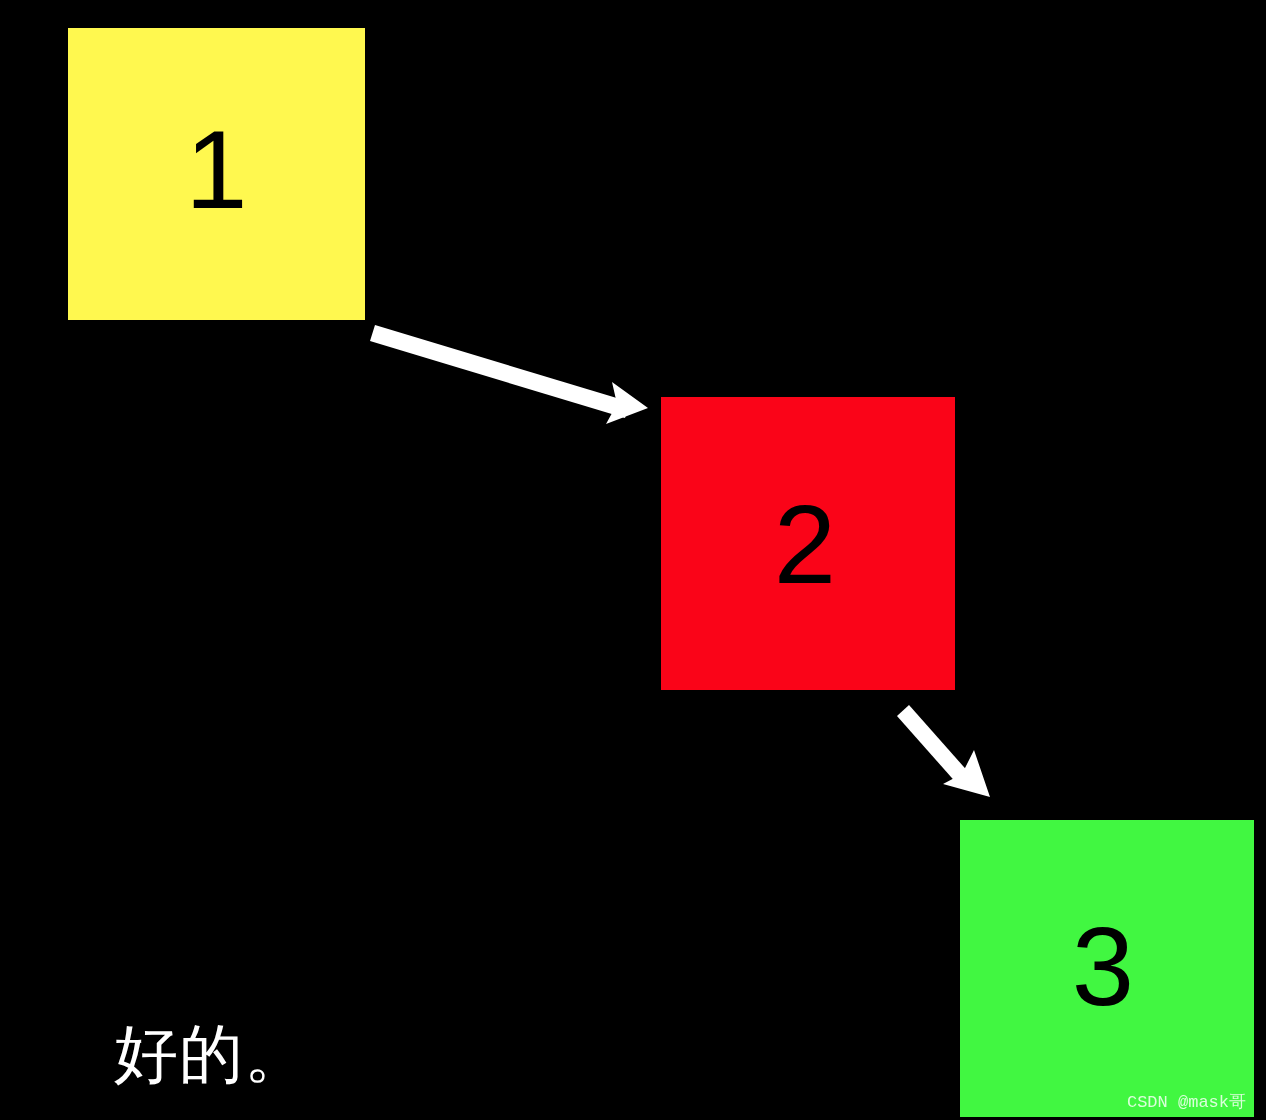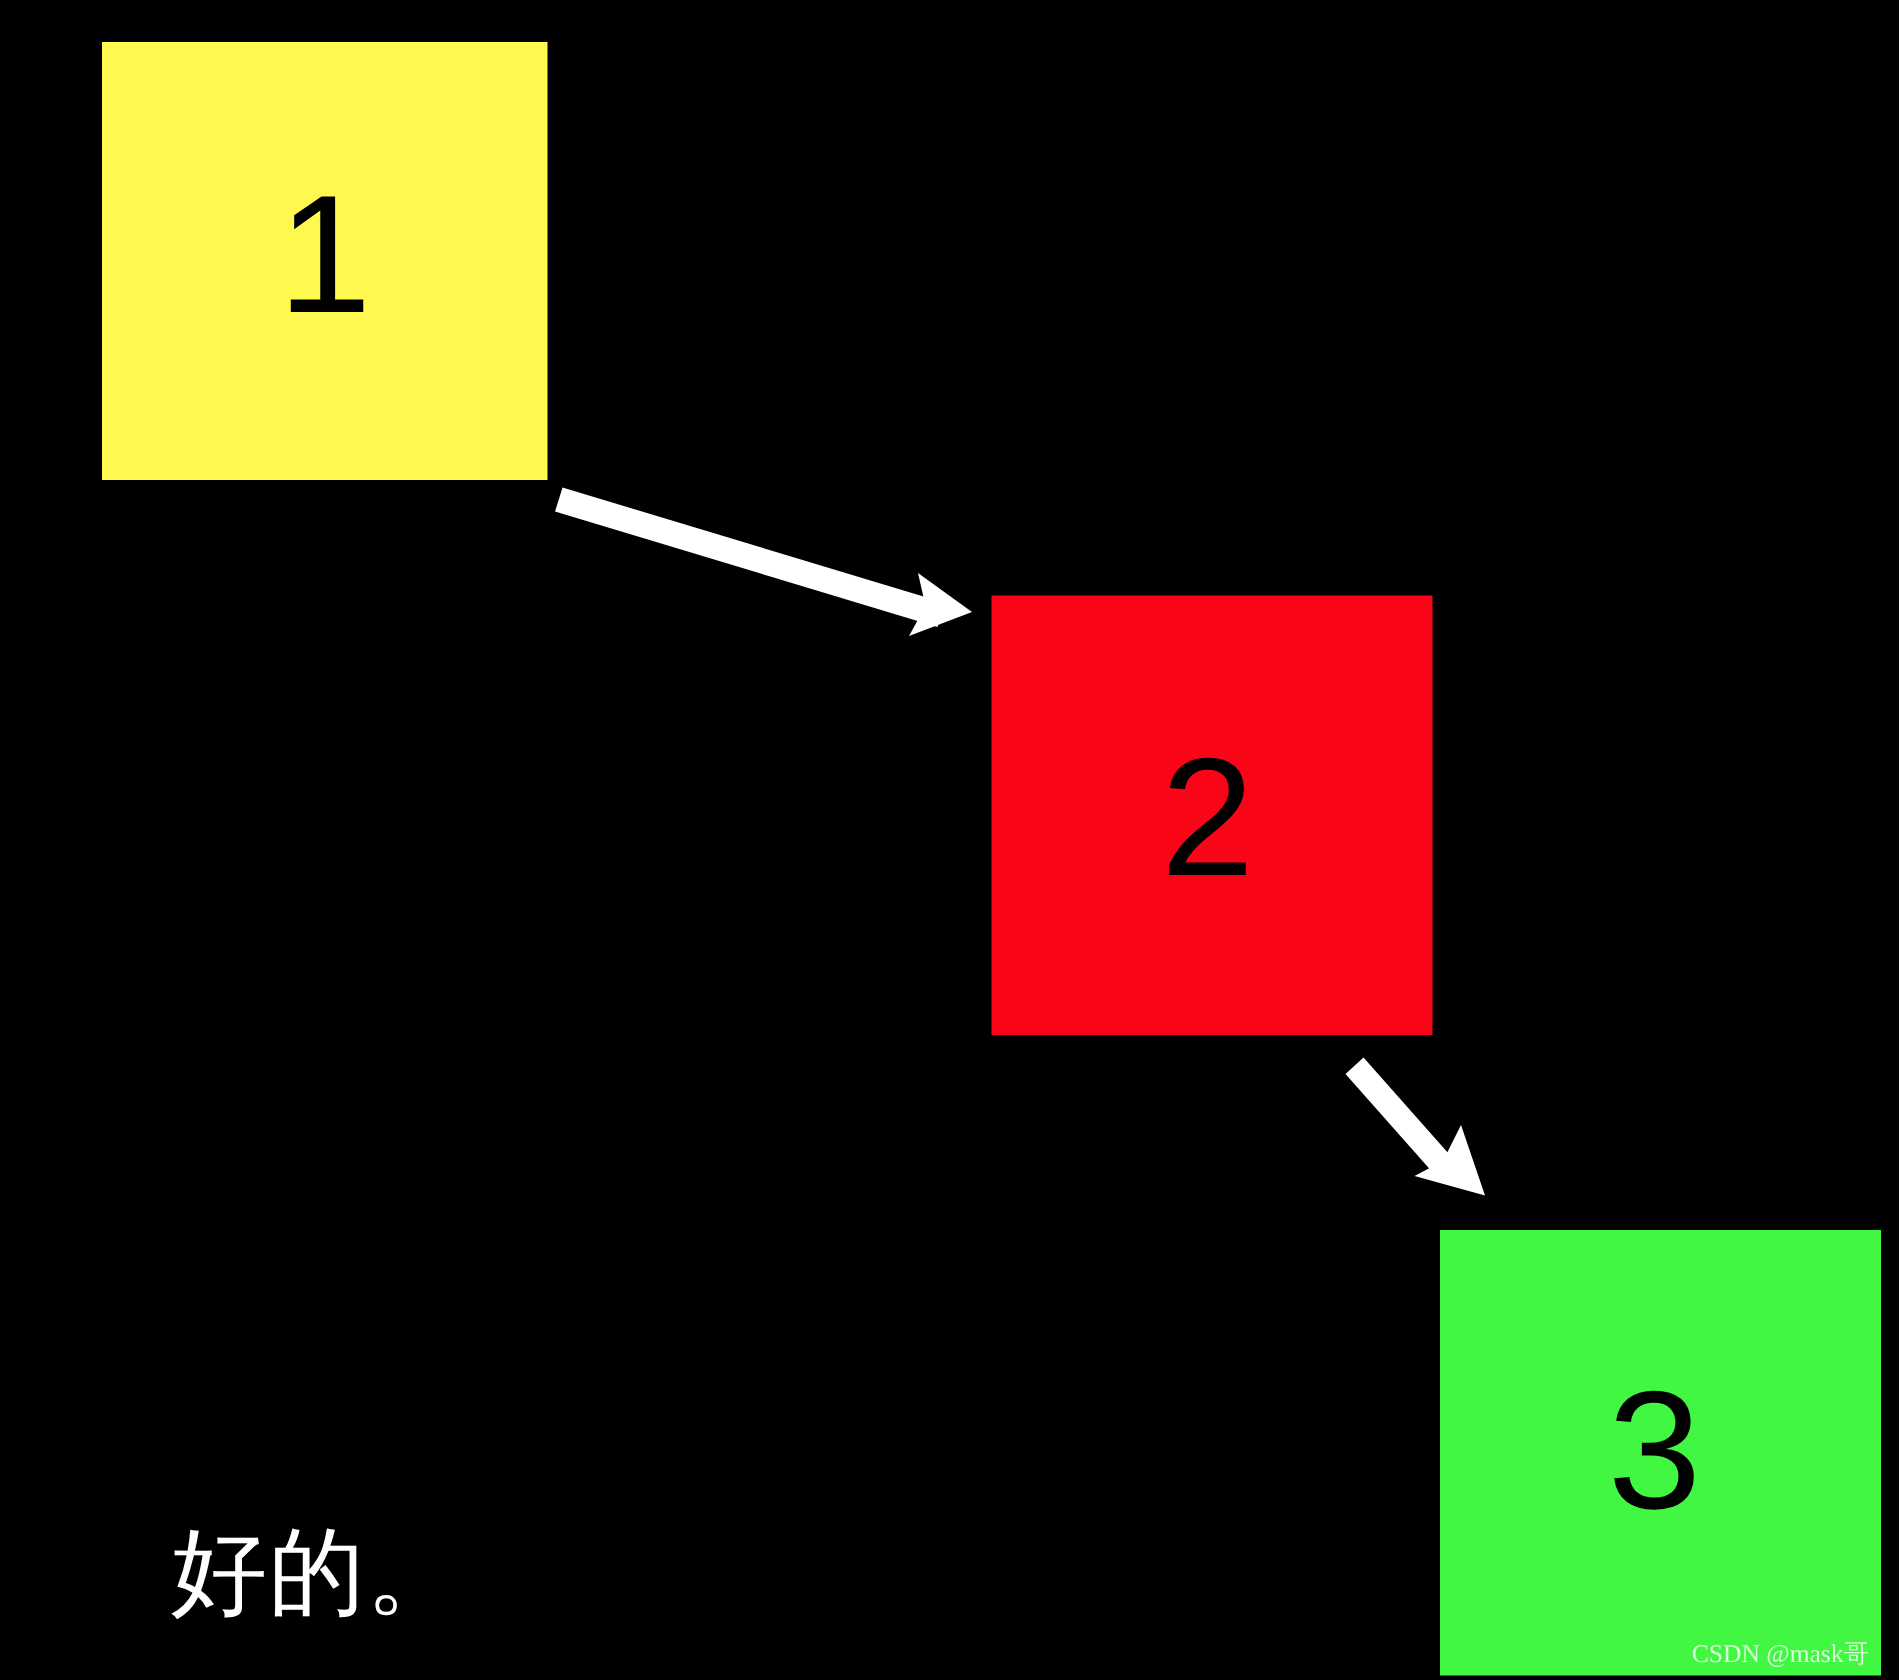--- a/index.html
+++ b/index.html
@@ -69,33 +69,33 @@
     top: 0;
     width: 1266px;
     height: 1120px;
     pointer-events: none;
   }
   .caption {
     position: absolute;
     left: 114px;
     top: 1018px;
     color: #ffffff;
-    font-family: Liberation Mono, monospace;
+    font-family: Liberation Sans, sans-serif;
     font-size: 64px;
     line-height: 1.15;
     letter-spacing: 1px;
     white-space: nowrap;
     user-select: none;
   }
   .watermark {
     position: absolute;
     right: 8px;
     bottom: 4px;
     color: #e8ffe8;
-    font-family: Liberation Serif, serif;
+    font-family: Liberation Mono, monospace;
     font-size: 17px;
     line-height: 1.2;
     opacity: 0.92;
     white-space: nowrap;
     user-select: none;
   }
 </style>
 </head>
 <body>
 

